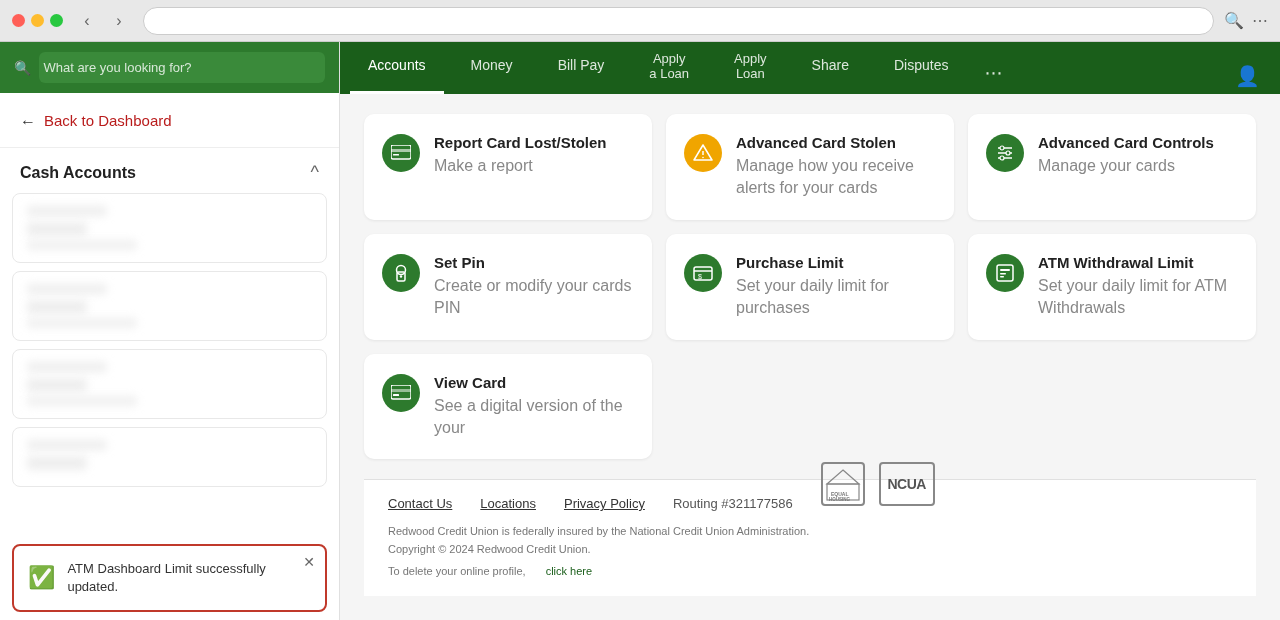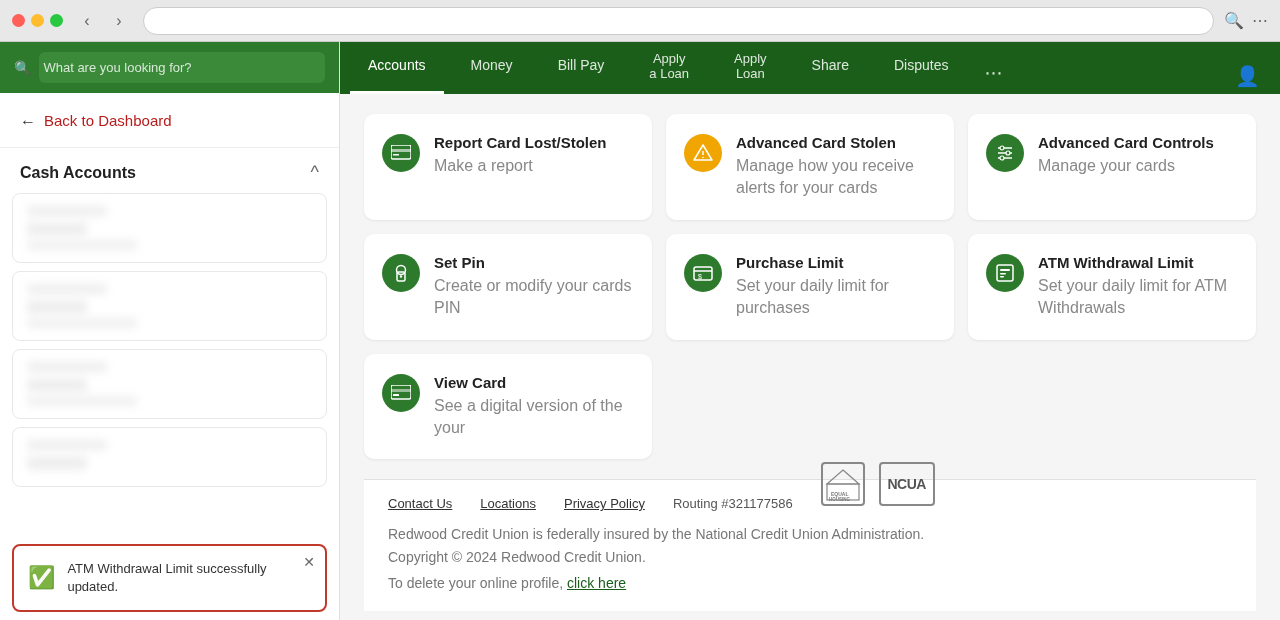--- a/index.html
+++ b/index.html
@@ -76,22 +76,22 @@
     .icon-warning { background: #f0a500; color: white; }
     .feature-card-text { flex: 1; }
     .feature-card-title { font-size: 15px; font-weight: 600; color: #222; margin-bottom: 4px; }
     .feature-card-desc { font-size: 16px; color: #888; line-height: 1.4; }
 
     
     .footer { background: white; padding: 16px 24px; border-top: 1px solid #e0e0e0; flex-shrink: 0; }
     .footer-links { display: flex; gap: 28px; margin-bottom: 12px; align-items: center; }
     .footer-link { font-size: 13px; color: #333; text-decoration: underline; cursor: pointer; }
     .footer-routing { font-size: 13px; color: #555; }
-    .footer-text { font-size: 14px; color: #777; line-height: 1.6; }
-    .footer-link-inline { color: #1a5e1a; text-decoration: underline; cursor: pointer; }
+    .footer-text { font-size: 11px; color: #777; line-height: 1.6; }
+    .footer-link-inline { color: #1a5e1a; cursor: pointer; margin-left: 17px; }
     .footer-logos { display: flex; gap: 14px; float: right; margin-top: -40px; }
     .footer-logo { border: 2px solid #888; border-radius: 4px; width: 56px; height: 44px; display: flex; align-items: center; justify-content: center; font-size: 10px; font-weight: bold; color: #555; }
     .eho-logo { width: 44px; }
 
     .blurred { filter: blur(4px); user-select: none; }
   </style>
 </head>
 <body>
 
 <div class="browser-chrome">
@@ -146,21 +146,21 @@
         <div class="acct-number blurred"></div>
       </div>
       <div class="account-card">
         <div class="acct-name blurred"></div>
         <div class="acct-balance blurred"></div>
       </div>
     </div>
 
     <div class="notification">
       <span class="notif-icon">✅</span>
-      <span class="notif-text">ATM Withdrawal Limit successfully updated.</span>
+      <span class="notif-text">ATM Dashboard Limit successfully updated.</span>
       <span class="notif-close">✕</span>
     </div>
   </div>
 
   <div class="main">
 
     <div class="top-nav">
       <div class="nav-items">
         <div class="nav-item active">Accounts</div>
         <div class="nav-item">Money</div>

